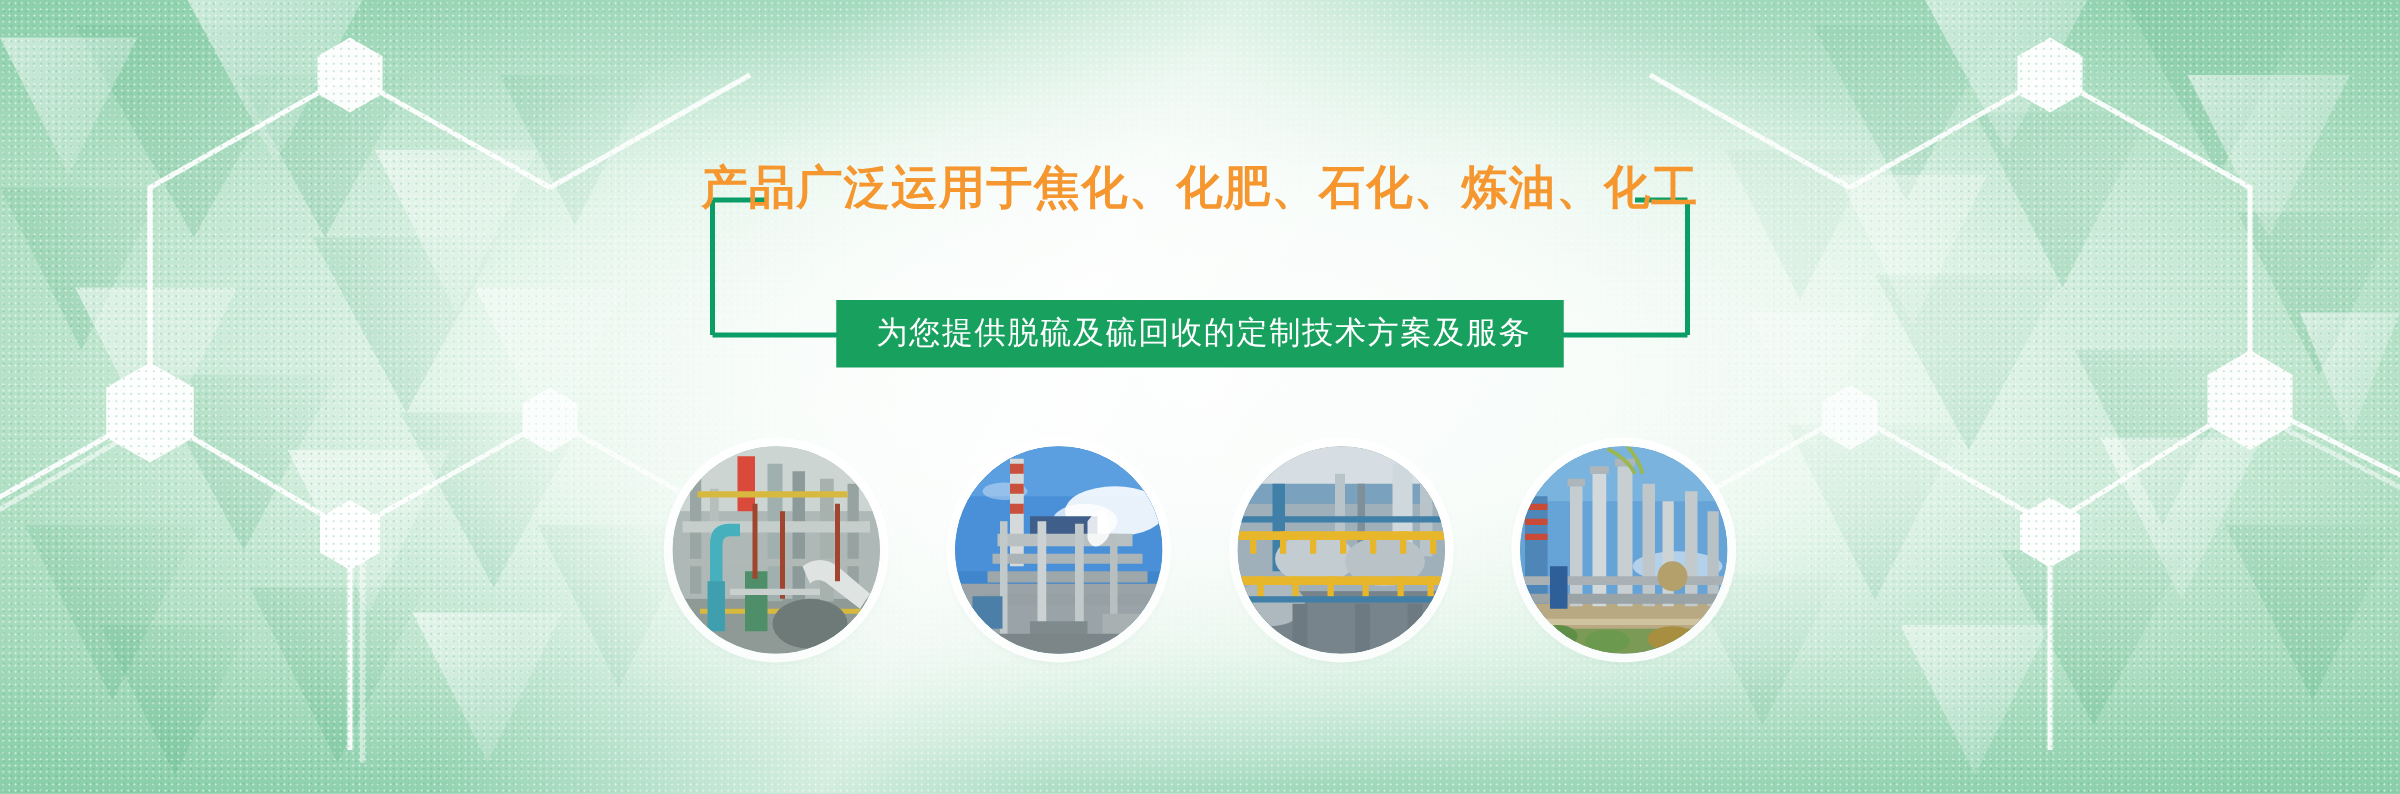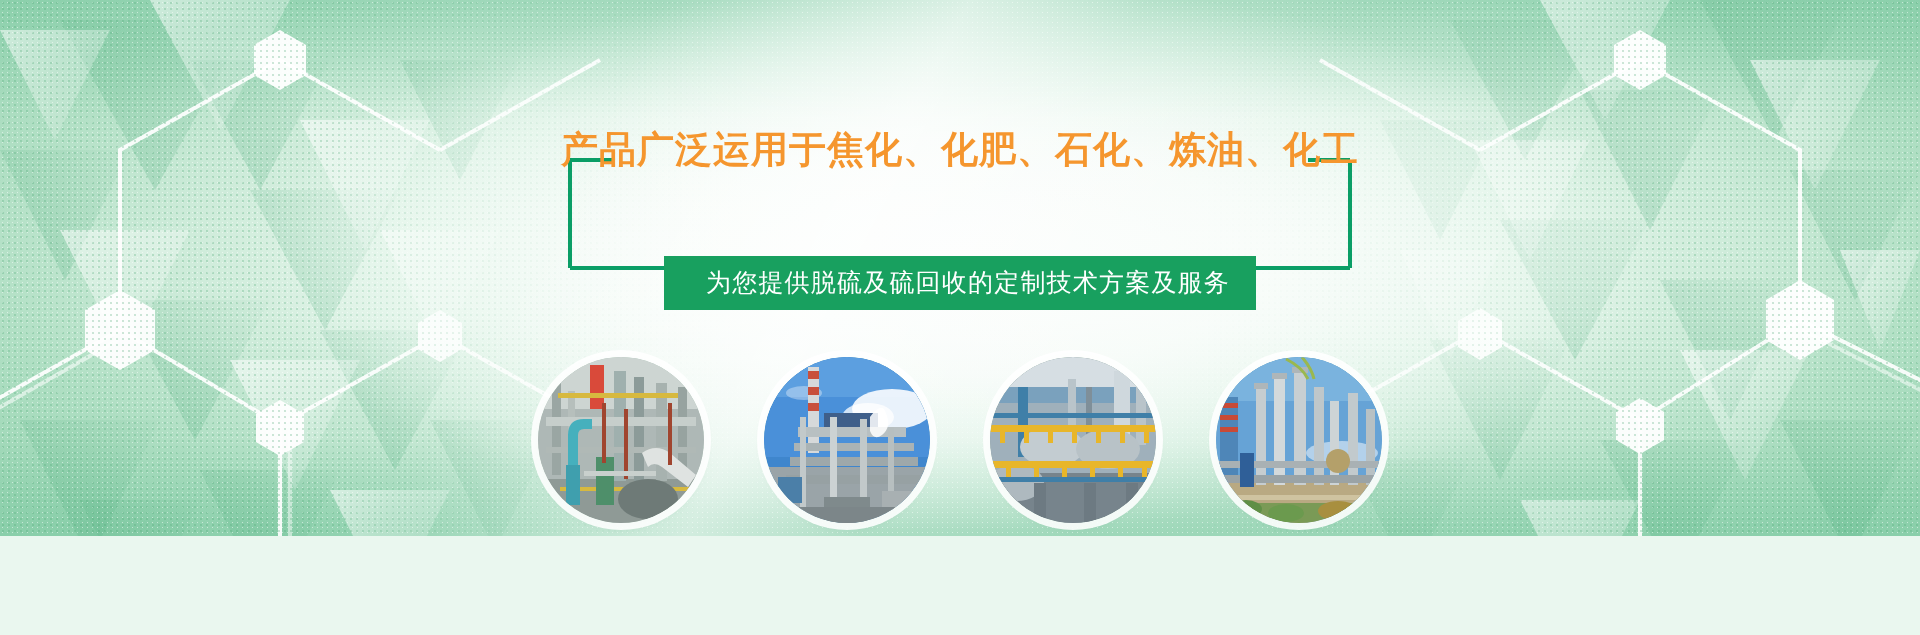--- a/index.html
+++ b/index.html
@@ -2,21 +2,21 @@
 <html><head>
 <meta charset="utf-8">
 <title>Banner</title>
 <style>
   html,body{margin:0;padding:0;}
   body{
     width:1920px;height:635px;overflow:hidden;
     font-family:"Liberation Sans","DejaVu Sans",sans-serif;
     background:#eaf7ef;
   }
-  .banner{position:relative;width:1920px;height:536px;overflow:hidden;}
+  .banner{position:relative;width:1920px;height:635px;overflow:hidden;}
 
   
   .bg-base{
     position:absolute;inset:0;
     background:
       radial-gradient(ellipse 62% 78% at 50% 46%, #fbfdfb 0%, #f4fbf6 22%, #e4f5ea 45%, #cdebd9 66%, #b2e0c5 82%, #9ed7b6 100%),
       linear-gradient(90deg,#86cfa3 0%,#a9dcbf 14%,#dff3e7 34%,#f3fbf6 50%,#def2e7 68%,#a5dabc 88%,#7fcb9e 100%);
   }
   .bg-vert{
     position:absolute;inset:0;
@@ -58,28 +58,28 @@
     font-size:37px;
     font-weight:bold;
     line-height:43px;
     letter-spacing:1px;
     white-space:nowrap;
   }
   .headline .hl-line{display:block;}
 
   
   .greenbar{
-    position:absolute;left:50%;top:256px;transform:translateX(-50%);
+    position:absolute;left:50%;top:240px;transform:translateX(-50%);
     background:#18a05f;
     color:#ffffff;
     font-size:25px;
     line-height:25px;
     font-weight:normal;
     letter-spacing:1.2px;
-    padding:14px 26px 15px 42px;
+    padding:14px 26px 15px 32px;
     white-space:nowrap;
   }
 
   
   .photos{
     position:absolute;left:50%;top:357px;transform:translateX(-50%);
     display:flex;gap:60px;
   }
   .photo{
     width:166px;height:166px;border-radius:50%;

